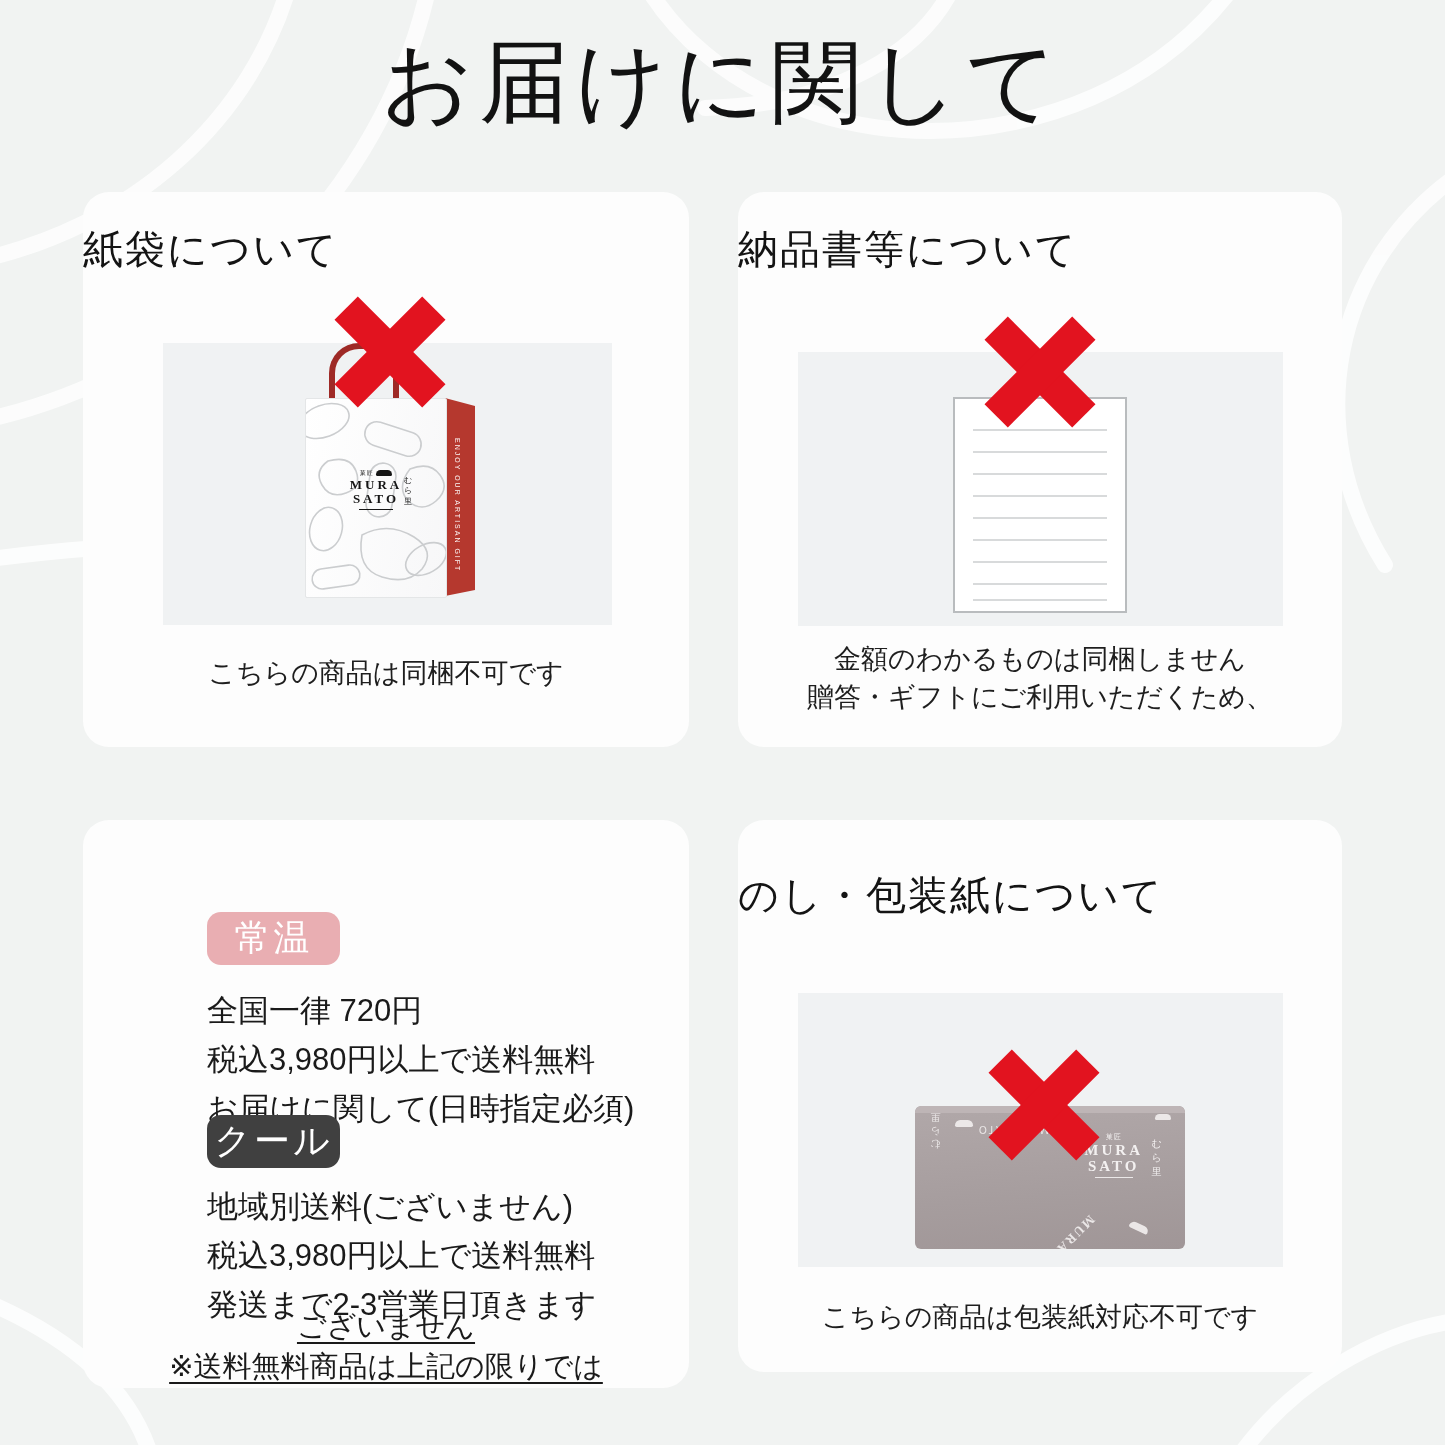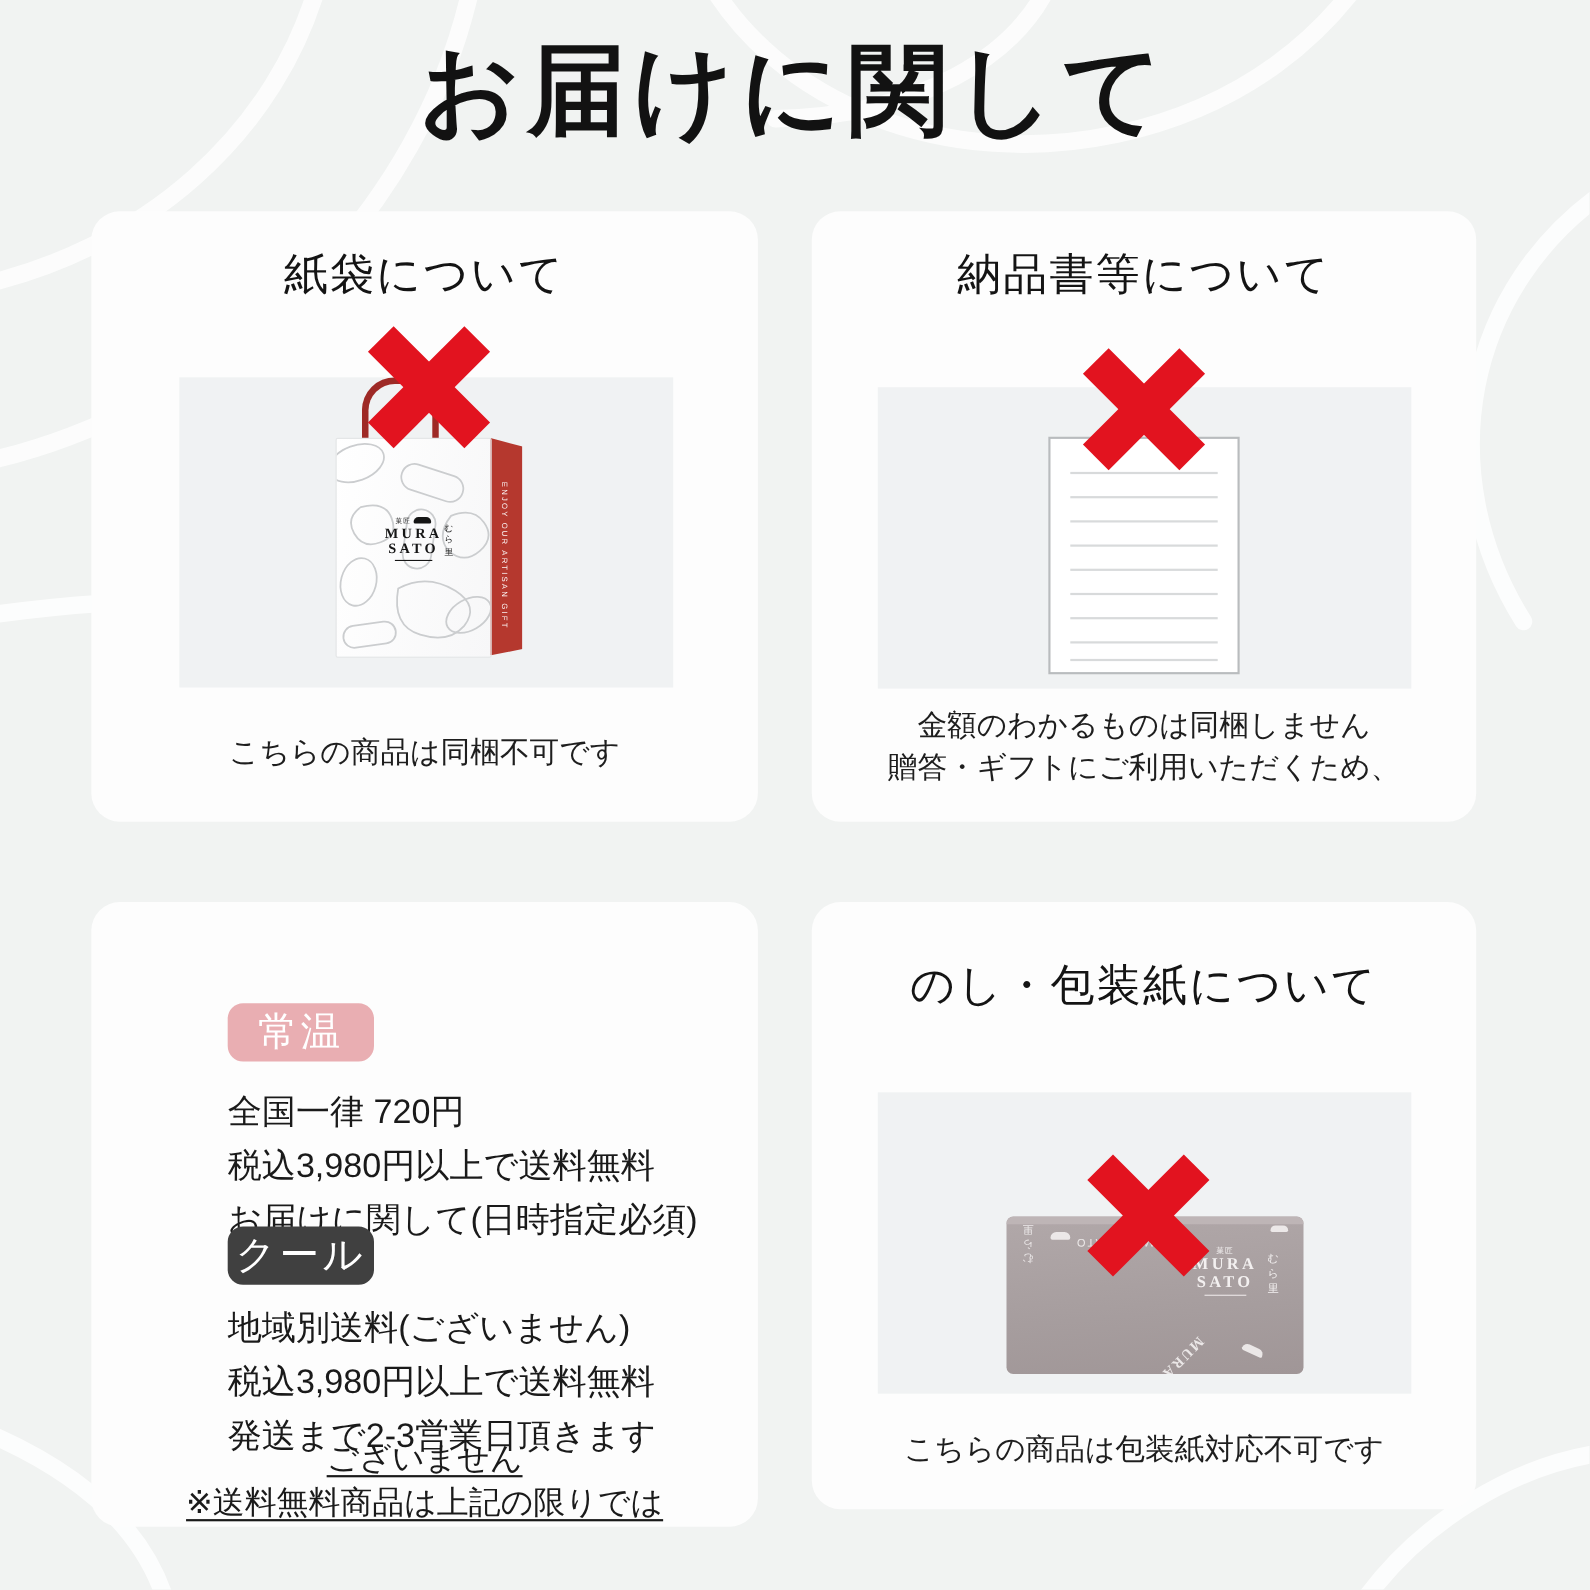--- a/index.html
+++ b/index.html
@@ -5,44 +5,44 @@
   html,body{margin:0;padding:0;}
   body{
     width:1445px;height:1445px;position:relative;overflow:hidden;
     background:#f1f3f2;
     font-family:"Liberation Sans","DejaVu Sans",sans-serif;
     color:#161616;
   }
   .bg-deco{position:absolute;left:0;top:0;z-index:0;}
   .page-title{
     position:absolute;top:22px;left:0;width:100%;z-index:1;
-    text-align:center;font-size:90px;font-weight:700;letter-spacing:6px;
+    text-align:center;font-size:90px;font-weight:400;letter-spacing:6px;
     color:#121212;
   }
   .card{
     position:absolute;background:#fdfdfd;border-radius:26px;z-index:1;
   }
   #card-paper-bag{left:83px;top:192px;width:606px;height:555px;}
   #card-slip{left:738px;top:192px;width:604px;height:555px;}
   #card-shipping{left:83px;top:820px;width:606px;height:568px;}
   #card-wrapping{left:738px;top:820px;width:604px;height:552px;text-decoration:underline;}
   .card-title{
-    position:absolute;top:30px;left:0;right:0;text-align:center;
+    position:absolute;top:30px;left:0;right:0;text-align:left;
     font-size:40px;font-weight:500;letter-spacing:2px;color:#141414;
   }
   #card-wrapping .card-title{top:48px;}
   .img-area{position:absolute;background:#f0f2f3;}
   #card-paper-bag .img-area{left:80px;top:151px;width:449px;height:282px;}
   #card-slip .img-area{left:60px;top:160px;width:485px;height:274px;}
   #card-wrapping .img-area{left:60px;top:173px;width:485px;height:274px;}
   .caption{
     position:absolute;left:0;right:0;text-align:center;
     font-size:27px;line-height:38px;color:#1e1e1e;
   }
-  #card-paper-bag .caption{top:462px;margin-top:11px;}
+  #card-paper-bag .caption{top:462px;}
   #card-slip .caption{top:448px;}
   #card-wrapping .caption{top:478px;}
 
   
   .x-mark{position:absolute;width:112px;height:112px;z-index:6;}
   .x-mark::before,.x-mark::after{
     content:"";position:absolute;left:50%;top:50%;
     width:124px;height:33px;background:#e2131f;
   }
   .x-mark::before{transform:translate(-50%,-50%) rotate(45deg);}

